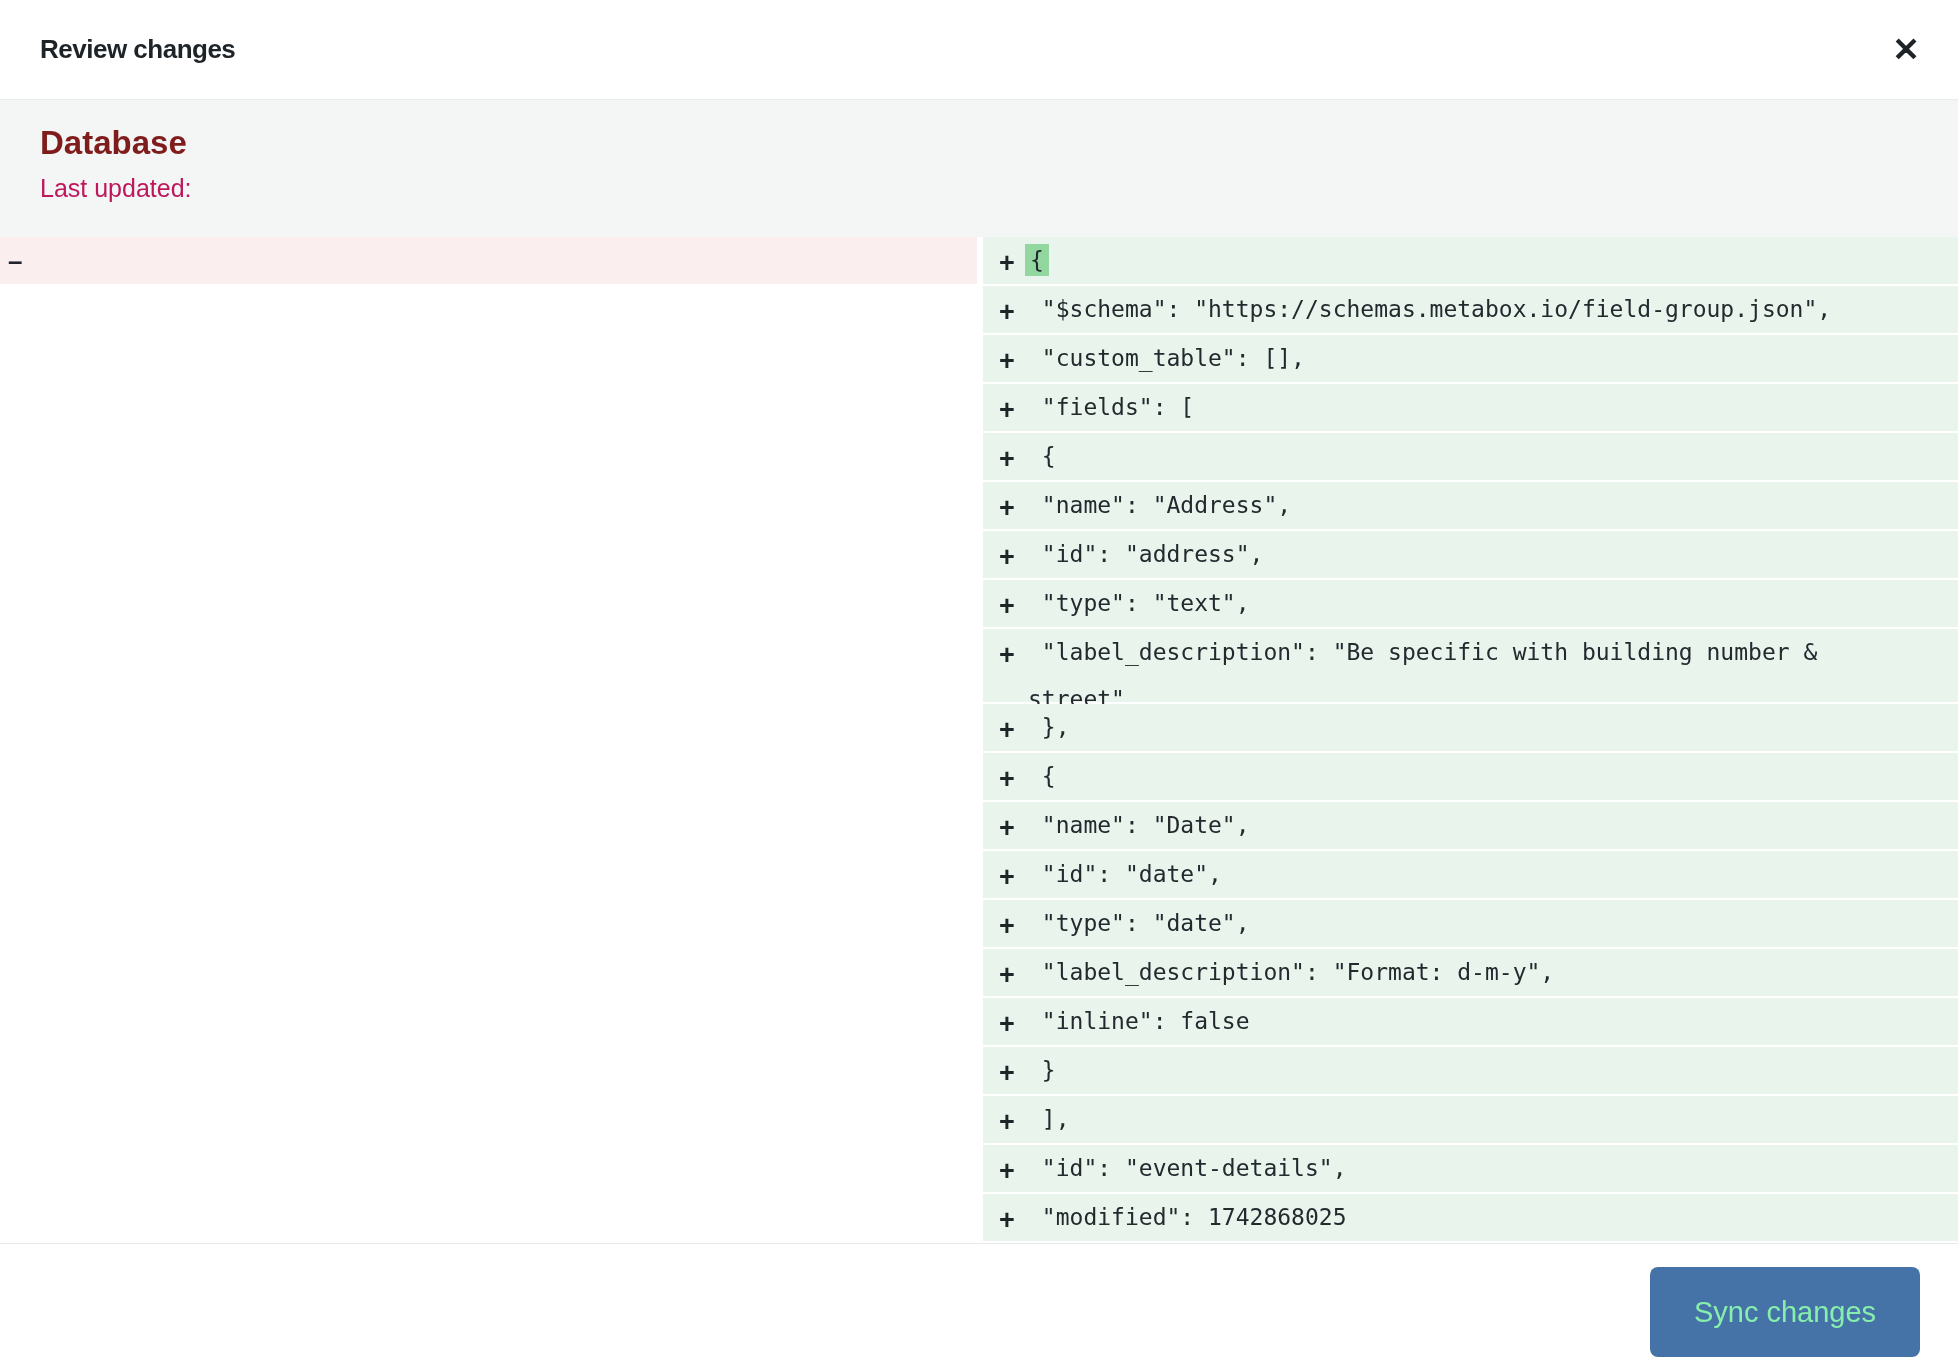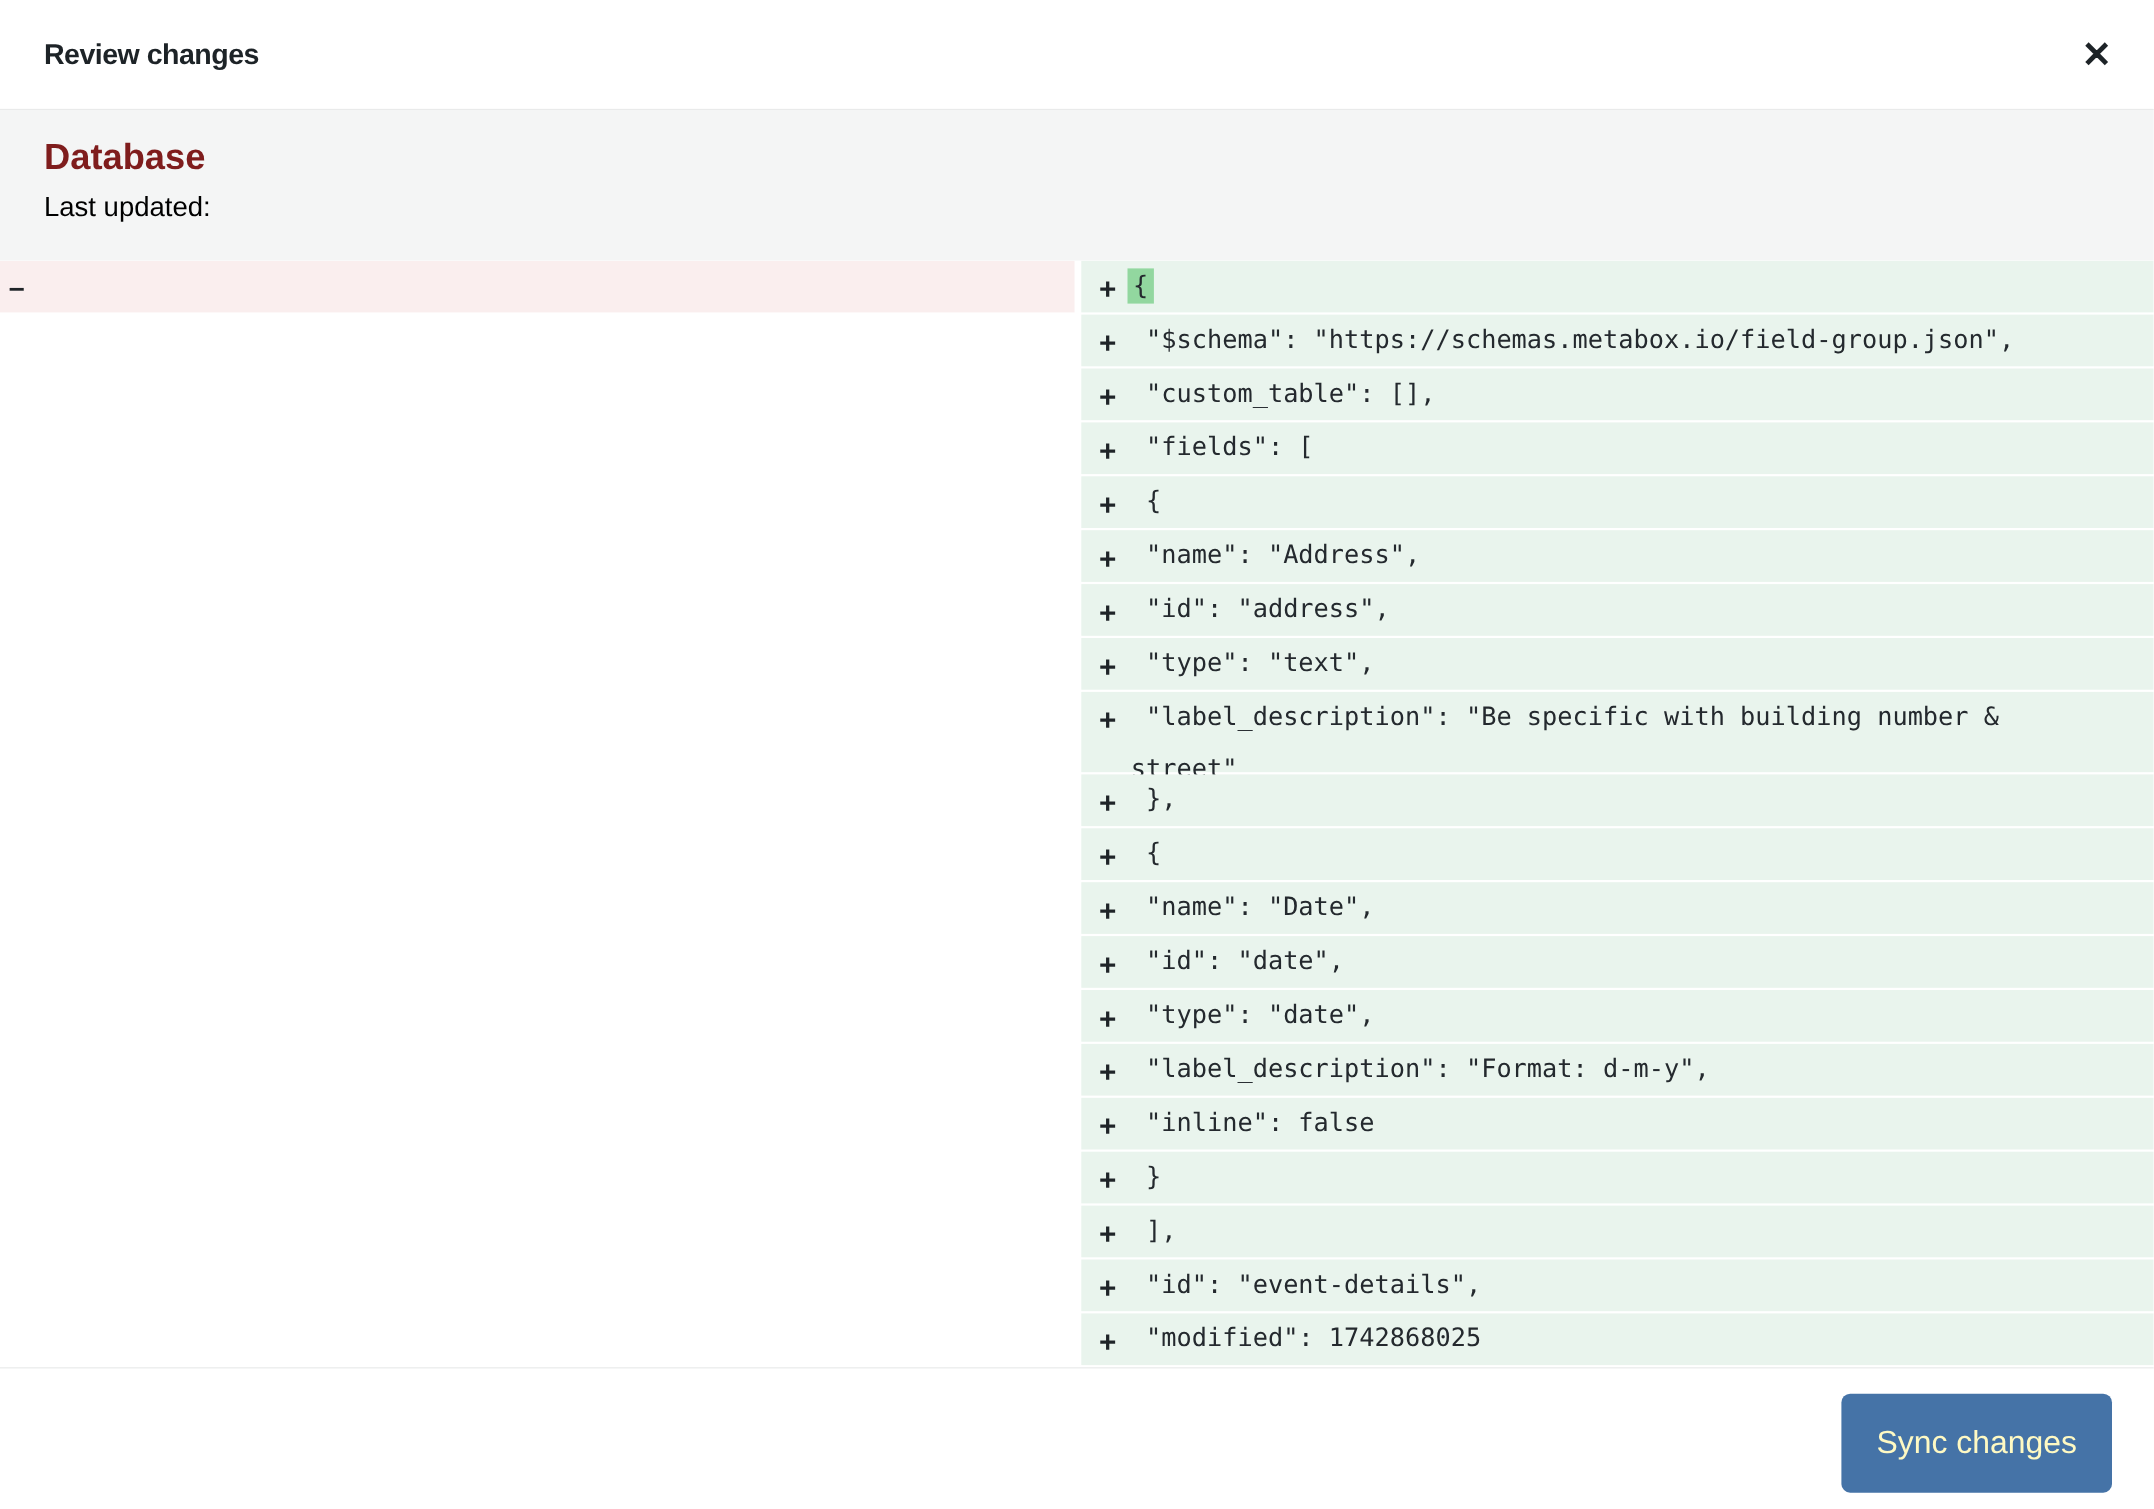--- a/index.html
+++ b/index.html
@@ -26,21 +26,21 @@
   
   .colheads{
     flex:0 0 138px;height:138px;box-sizing:border-box;display:flex;
     background:#f4f5f5;border-top:1px solid #e9eaea;
   }
   .colhead{box-sizing:border-box;padding-top:25px;}
   .colhead.left{width:983px;padding-left:40px;}
   .colhead.right{flex:1;padding-left:58px;}
   .colhead-title{font-size:33px;font-weight:700;color:#7f1d1d;line-height:1.1;}
   .colhead-title .suffix{font-weight:400;font-size:29px;}
-  .colhead-sub{font-size:25px;margin-top:13px;color:#000000;}
+  .colhead-sub{font-size:25px;margin-top:13px;color:#be185d;}
 
   
   .diff{flex:0 0 1006px;height:1006px;display:flex;overflow:hidden;background:#ffffff;}
   .pane.left-pane{width:977px;flex:0 0 977px;background:#ffffff;}
   .col-gap{width:6px;flex:0 0 6px;background:#ffffff;}
   .pane.right-pane{flex:1;display:flex;flex-direction:column;}
 
   .row{display:flex;margin-bottom:2px;}
   .row.removed{
     background:#faeeee;height:47px;flex:0 0 47px;
@@ -62,22 +62,22 @@
     white-space:pre-wrap;word-break:normal;overflow-wrap:break-word;
     padding-right:64px;
   }
   .hl{background:#92d79f;padding:3px 5px;margin-left:-3px;}
 
   
   .footer{
     flex:1;position:relative;background:#ffffff;border-top:1px solid #e7e8e8;
   }
   .sync-btn{
-    position:absolute;right:38px;top:23px;width:246px;height:90px;
-    background:#4573a7;color:#fef9c3;border:none;border-radius:8px;
+    position:absolute;right:38px;top:23px;width:270px;height:90px;
+    background:#4573a7;color:#86efac;border:none;border-radius:8px;
     font-size:29px;font-weight:500;cursor:pointer;
     font-family:"Liberation Sans",sans-serif;
   }
 </style>
 </head>
 <body>
 
 <div class="modal">
 
   <header class="titlebar">

